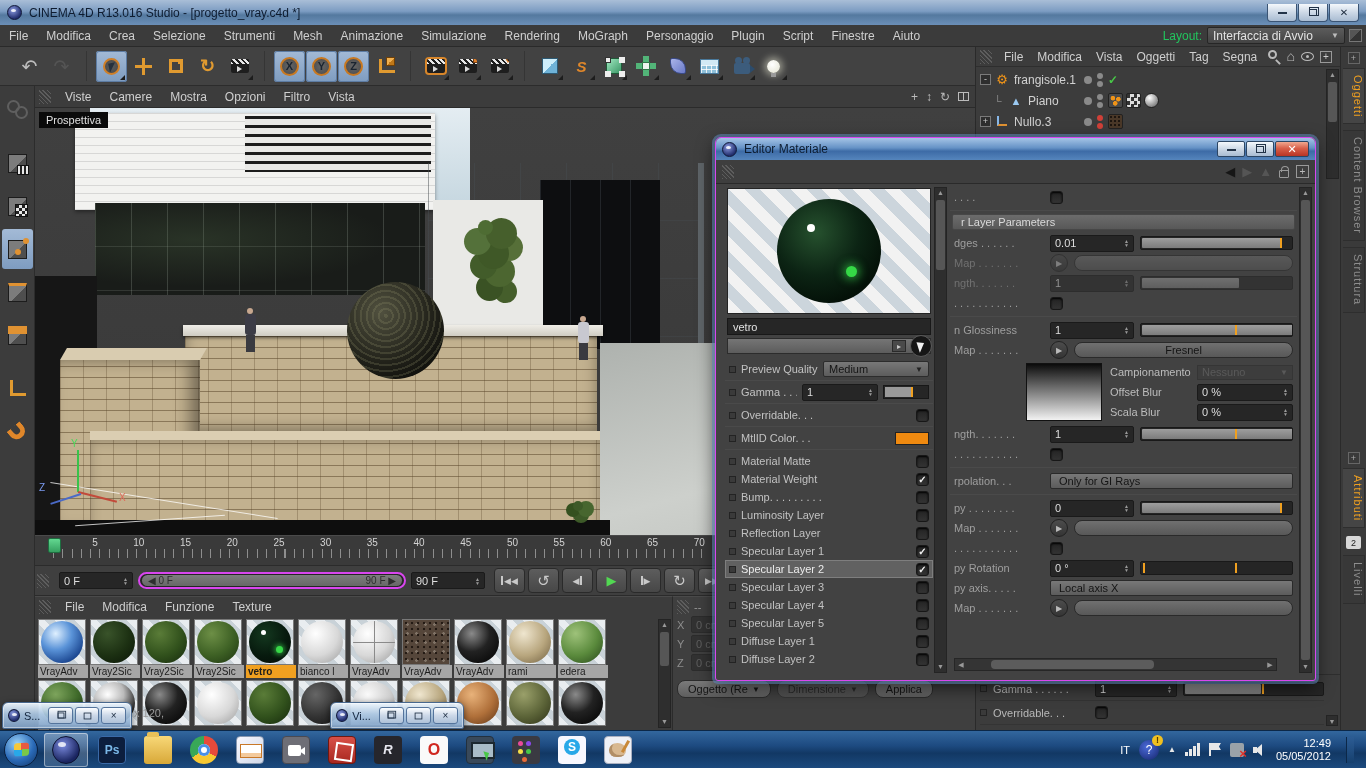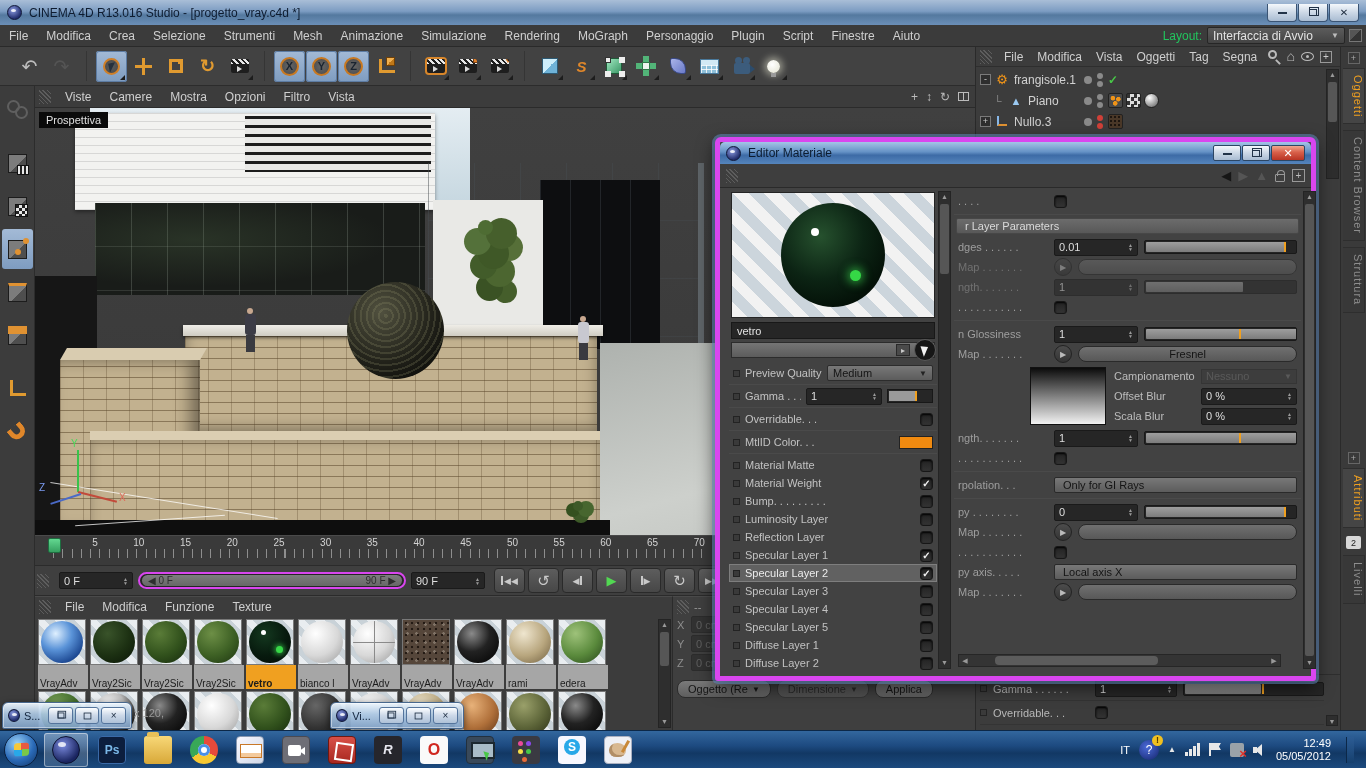--- a/index.html
+++ b/index.html
@@ -149,21 +149,21 @@
 .tbtn .bar{width:2px;height:9px;background:#c9c9c9;display:inline-block}
 .tbtn .big{font-size:15px}
 .tbtn .playg{color:#52d852;font-size:13px}
 
 .matbrowser{position:absolute;left:35px;top:596px;width:637px;height:134px;background:#3c3c3c;border-top:1px solid #4a4a4a;overflow:hidden;z-index:2}
 .mbmenu{height:20px;display:flex;align-items:center;font-size:12px;color:#cfcfcf;padding-left:4px}
 .matgrid{display:flex;flex-wrap:wrap;padding:1px 16px 0 2px;align-content:flex-start}
 .mat{width:50px;flex:none;margin:1px}
 .mthumb{width:48px;height:46px;background:repeating-linear-gradient(45deg,#e9edf0 0 7px,#c9d2d8 7px 14px);border:1px solid #787878;position:relative;display:flex;align-items:center;justify-content:center}
 .msph{width:42px;height:42px;border-radius:50%}
-.mlabel{height:13px;background:#a6a6a6;color:#1c1c1c;font-size:10px;line-height:13px;padding:12px 2px;overflow:hidden;white-space:nowrap}
+.mlabel{height:13px;background:#a6a6a6;color:#1c1c1c;font-size:10px;line-height:13px;padding:0 2px;overflow:hidden;white-space:nowrap}
 .mlabel.sel{background:#f0a020;font-weight:bold}
 .m-earth{background:radial-gradient(circle at 35% 30%,#dff0ff,#5a93d8 40%,#1e4a94 75%,#102a55)}
 .m-leafdark{background:radial-gradient(circle at 35% 30%,#39532a,#1c3012 55%,#0a1506)}
 .m-leaf{background:radial-gradient(circle at 35% 30%,#5a7c38,#31511c 55%,#15280c)}
 .m-leaflight{background:radial-gradient(circle at 35% 30%,#6d8f46,#3d6024 55%,#1c3310)}
 .m-glass{background:radial-gradient(circle at 38% 32%,#14381f,#071a0e 55%,#020904);position:relative}
 .m-glass::before{content:"";position:absolute;left:12px;top:9px;width:5px;height:5px;border-radius:50%;background:#fff}
 .m-glass::after{content:"";position:absolute;right:8px;bottom:10px;width:7px;height:7px;border-radius:50%;background:#38d848;box-shadow:0 0 5px 2px rgba(60,220,80,.6)}
 .m-white{background:radial-gradient(circle at 35% 30%,#ffffff,#d8d8d8 55%,#9a9a9a)}
 .m-whitecross{background:linear-gradient(#8a8a8a 0 0) center/100% 1px no-repeat,linear-gradient(#8a8a8a 0 0) center/1px 100% no-repeat,radial-gradient(circle at 35% 30%,#ffffff,#d8d8d8 55%,#9a9a9a)}
@@ -237,21 +237,21 @@
 .attr-downarrow{position:absolute;right:2px;bottom:4px;width:12px;height:11px;background:#2e2e2e;border:1px solid #242424;color:#999;font-size:7px;text-align:center;line-height:11px}
 .fragment{position:absolute;right:24px;top:388px;background:#e8920a;color:#1c1c1c;font-size:11px;padding:1px 4px;border-radius:2px}
 
 .righttabs{position:absolute;left:1340px;top:47px;width:26px;bottom:38px;background:#3a3a3a;border-left:1px solid #2a2a2a;z-index:3;display:flex;flex-direction:column;align-items:center}
 .tabplus{width:12px;height:12px;border:1px solid #666;color:#aaa;font-size:9px;line-height:10px;text-align:center;margin:5px auto 4px}
 .vtab{writing-mode:vertical-rl;padding:6px 0;color:#8e8e8e;font-size:11px;letter-spacing:1px;background:#383838;border:1px solid #2e2e2e;border-left:none;width:22px;text-align:center;margin-bottom:6px}
 .vtab.active{color:#f0a020;background:#454545}
 .badge2{background:#d8d8d8;color:#222;border-radius:2px;width:15px;height:13px;font-size:9px;display:flex;align-items:center;justify-content:center;margin:2px auto 6px}
 .tabspacer{flex:1}
 
-.editor{position:absolute;left:715px;top:137px;width:601px;height:544px;background:#424242;z-index:60;border:5px solid #d946ef;border-radius:6px 6px 3px 3px;box-shadow:0 0 0 3px rgba(95,135,185,.55),0 6px 18px rgba(0,0,0,.65)}
+.editor{position:absolute;left:715px;top:137px;width:601px;height:544px;background:#424242;z-index:60;border:1px solid #d946ef;border-radius:6px 6px 3px 3px;box-shadow:0 0 0 3px rgba(95,135,185,.55),0 6px 18px rgba(0,0,0,.65)}
 .etitle{height:22px;background:linear-gradient(180deg,#a5c4e6,#6592c6 45%,#3d6ba6 60%,#5585bc);border-radius:5px 5px 0 0;display:flex;align-items:center;padding:0 6px;color:#0c1c30;font-size:12px}
 .ebtns{margin-left:auto;display:flex}
 .ebtn{width:28px;height:16px;margin-left:1px;background:linear-gradient(180deg,#f4f8fc,#ccd8e6 50%,#a9bcd2);border:1px solid #2c4664;border-radius:2px;display:flex;align-items:center;justify-content:center;color:#1c2a3c}
 .ebtn.close{background:linear-gradient(180deg,#f0a890,#d8604a 45%,#b83424);color:#fff;width:34px;font-size:11px}
 .etoolbar{height:24px;background:#3e3e3e;border-bottom:1px solid #2a2a2a;display:flex;align-items:center;padding:0 6px}
 .etools{margin-left:auto;display:flex;align-items:center;gap:7px}
 .eback{font-size:13px;color:#161616}
 .efwd,.eup{font-size:13px;color:#555}
 .elock{width:10px;height:8px;border:1px solid #999;border-radius:1px;position:relative;margin-top:4px}
 .elock::before{content:"";position:absolute;left:1px;top:-5px;width:6px;height:5px;border:1px solid #999;border-bottom:none;border-radius:4px 4px 0 0}
@@ -1254,20 +1254,35 @@
         <div class="prow">
           <span class="plabel">Map . . . . . . .</span>
           <span class="roundbtn">▶</span>
           <div class="mapbar"></div>
         </div>
         <div class="prow">
           <span class="plabel">. . . . . . . . . . .</span>
           <span class="checkbox"></span>
         </div>
         <div class="prow">
+          <span class="plabel">py Rotation</span>
+          <div class="spin pspin">
+            <span>0 °</span>
+            <span class="arr">
+              <i>▲</i>
+              <i>▼</i>
+            </span>
+          </div>
+          <div class="slider">
+            <div class="fill" style="width:0%"></div>
+            <div class="mark" style="left:62%"></div>
+            <div class="mark" style="left:2px"></div>
+          </div>
+        </div>
+        <div class="prow">
           <span class="plabel">py axis. . . . .</span>
           <div class="widebtn">Local axis X</div>
         </div>
         <div class="prow">
           <span class="plabel">Map . . . . . . .</span>
           <span class="roundbtn">▶</span>
           <div class="mapbar"></div>
         </div>
         <div class="hscroll">
           <span class="la">◀</span>

